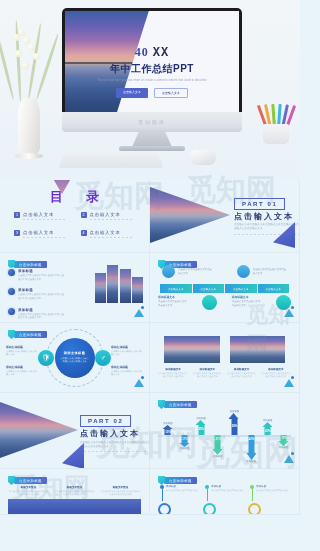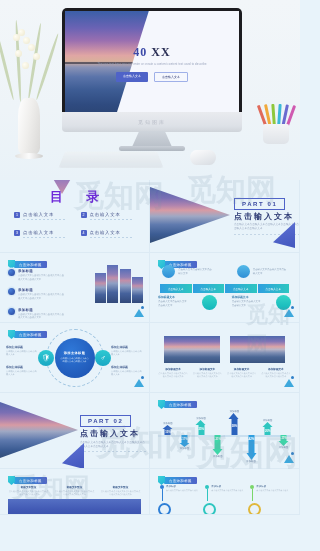--- a/index.html
+++ b/index.html
@@ -55,21 +55,21 @@
   }
   .slide-white-tri{
     position:absolute; left:29%; top:0; width:71%; height:100%;
     background:#f5f7fd;
     clip-path:polygon(27% 0, 100% 0, 100% 100%, 0 100%);
   }
   .slide-txt { position:absolute; left:50%; top:34px; transform:translateX(-50%);
     text-align:center; width:150px; }
   .slide-year { font-size:12px; color:#3b49a8; letter-spacing:1px; font-weight:700;
     font-family:"Liberation Serif", serif; }
-  .slide-year .xx { color:#2a2f55; }
+  .slide-year .xx { color:#2a2f55;font-family:Liberation Mono, monospace; }
   .slide-title { font-size:10px; font-weight:700; color:#23306e; margin-top:2px;
     letter-spacing:.5px; }
   .slide-sub { font-size:2.6px; color:#8f9ab5; margin-top:3px; line-height:1.5;
     letter-spacing:.2px; }
   .slide-btns { display:flex; gap:6px; justify-content:center; margin-top:5px; }
   .slide-btn { font-size:3px; padding:2px 7px; border-radius:1px; color:#fff;
     background:#4f63c8; }
   .slide-btn.ghost { background:transparent; border:.5px solid #9fb0e8; color:#2a3570; }
 
   .monitor-neck{ position:absolute; left:50%; transform:translateX(-50%); top:112px;
@@ -289,20 +289,21 @@
       <div class="screen-bezel">
         <div class="screen">
           <div class="slide-photo"></div>
           <div class="slide-right-panel"></div>
           <div class="slide-white-tri"></div>
           <div class="slide-txt">
             <div class="slide-year">
               <span>40</span>
               <span class="xx">XX</span>
             </div>
+            <div class="slide-title">年中工作总结PPT</div>
             <div class="slide-sub">The use text here you can enter or create a content content text used to describe</div>
             <div class="slide-btns">
               <div class="slide-btn">点击输入文本</div>
               <div class="slide-btn ghost">点击输入文本</div>
             </div>
           </div>
         </div>
       </div>
     </div>
 

